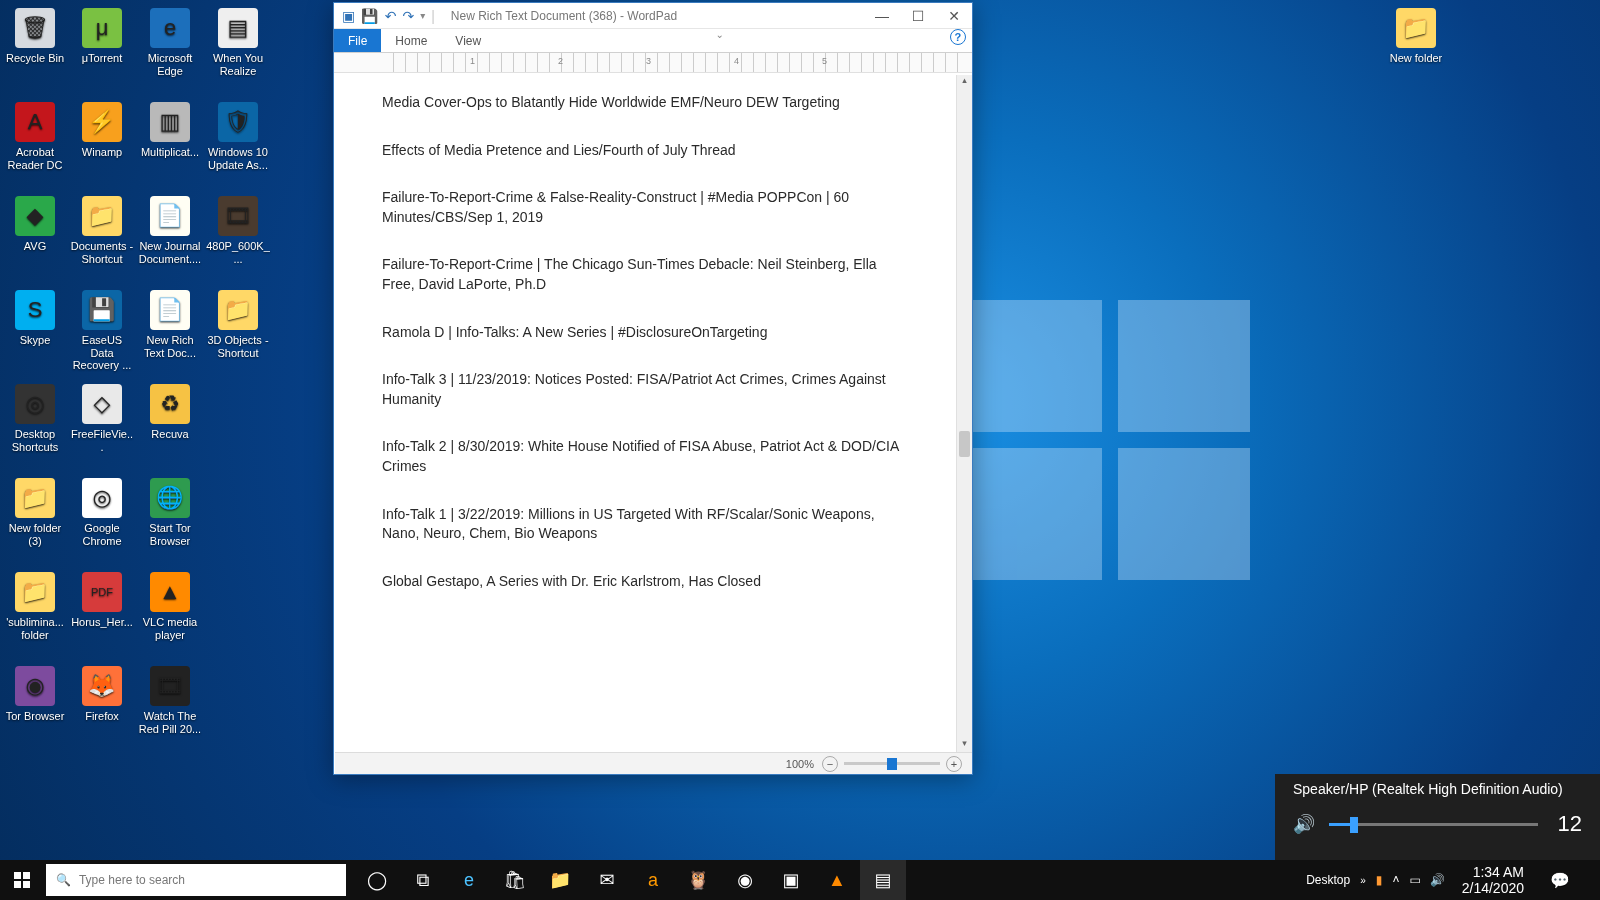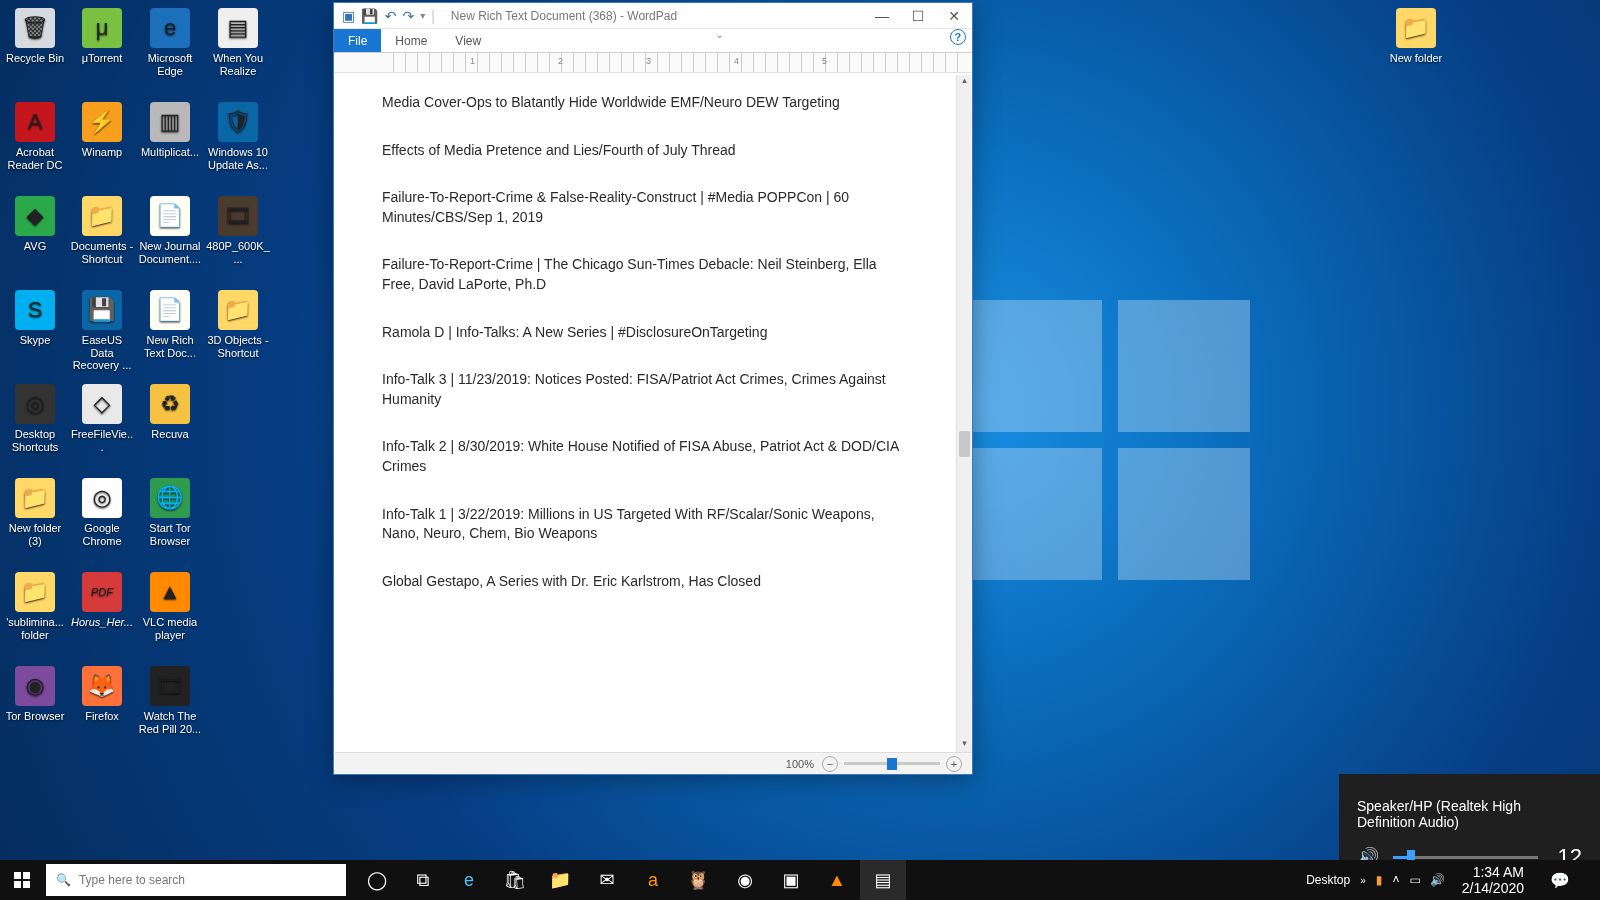--- a/index.html
+++ b/index.html
@@ -58,22 +58,22 @@
 .statusbar{position:absolute;left:1px;right:0;bottom:0;height:22px;background:#f3f3f3;
   border-top:1px solid #dcdcdc;display:flex;align-items:center;justify-content:flex-end;
   gap:8px;padding:0 10px;font-size:11px;color:#555}
 .zoomctl{display:flex;align-items:center;gap:6px}
 .zoombtn{width:16px;height:16px;border:1px solid #aaa;border-radius:50%;
   display:flex;align-items:center;justify-content:center;font-size:11px}
 .zoomtrack{width:96px;height:3px;background:#c9c9c9;position:relative}
 .zoomthumb{position:absolute;top:-4px;width:10px;height:12px;background:#1976d2;left:43px}
 
 
-#volume{position:absolute;right:0;bottom:38px;width:261px;height:88px;
-  background:#1f1f1f;color:#fff;padding:24px 18px 10px;font-size:14px}
+#volume{position:absolute;right:0;bottom:38px;width:325px;height:88px;
+  background:#1f1f1f;color:#fff;padding:7px 18px 10px;font-size:14px}
 #volume .row{display:flex;align-items:center;gap:14px;margin-top:14px}
 #volume .spk{font-size:18px}
 #volume .track{flex:1;height:3px;background:#777;position:relative}
 #volume .fill{position:absolute;left:0;top:0;height:100%;background:#3aa0ff}
 #volume .thumb{position:absolute;top:-6px;width:8px;height:16px;background:#3aa0ff}
 #volume .val{font-size:22px;min-width:30px;text-align:right}
 
 
 #taskbar{position:absolute;left:0;right:0;bottom:0;height:40px;background:#101010;
   display:flex;align-items:center;color:#fff;font-size:12px}
@@ -152,21 +152,21 @@
         <div class="label">EaseUS Data Recovery ...</div>
       </div>
       <div class="icon" style="left: 70px; top: 384px;">
         <div class="glyph" style="background:#e9e9e9;color:#222;font-size:22px">◇</div>
         <div class="label">FreeFileVie...</div>
       </div>
       <div class="icon" style="left: 70px; top: 478px;">
         <div class="glyph" style="background:#fff;color:#222;font-size:22px">◎</div>
         <div class="label">Google Chrome</div>
       </div>
-      <div class="icon" style="left: 70px; top: 572px; font-style: italic;">
+      <div class="icon" style="left: 70px; top: 572px;">
         <div class="glyph" style="background:#d63b3b;color:#222;font-size:11px">PDF</div>
         <div class="label">Horus_Her...</div>
       </div>
       <div class="icon" style="left: 70px; top: 666px;">
         <div class="glyph" style="background:#ff7139;color:#222;font-size:22px">🦊</div>
         <div class="label">Firefox</div>
       </div>
       <div class="icon" style="left: 138px; top: 8px;">
         <div class="glyph" style="background:#1c6fbb;color:#222;font-size:22px">e</div>
         <div class="label">Microsoft Edge</div>

